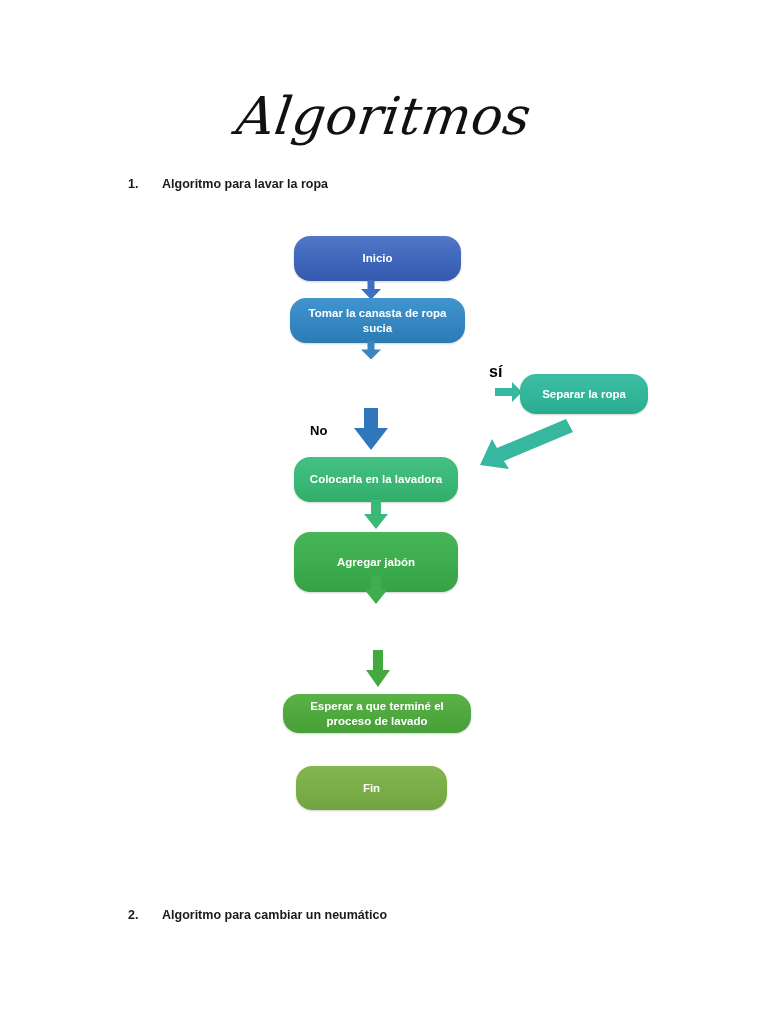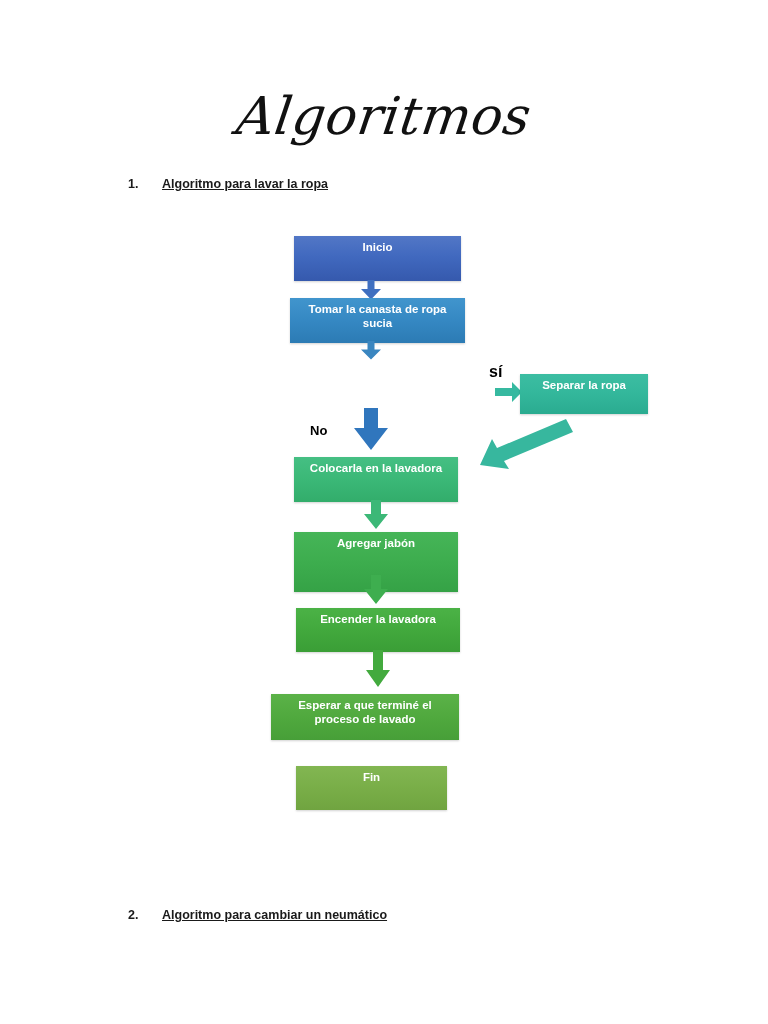--- a/index.html
+++ b/index.html
@@ -37,35 +37,34 @@
   }
 
   
   .list-item {
     position: absolute;
     font-family: "Liberation Sans", sans-serif;
     font-weight: bold;
     font-size: 12.5px;
     color: #1a1a1a;
     white-space: nowrap;
-    text-decoration: underline;
   }
   .list-item .num {
     display: inline-block;
     width: 34px;
   }
   .list-item-1 { left: 128px; top: 177px; }
   .list-item-2 { left: 128px; top: 908px; }
 
   
   .node {
     position: absolute;
-    border-radius: 0;
+    border-radius: 16px;
     display: flex;
-    align-items: flex-start;
+    align-items: center;
     justify-content: center;
     text-align: center;
     color: #ffffff;
     font-family: "Liberation Sans", sans-serif;
     font-weight: bold;
     font-size: 11.5px;
     line-height: 1.25;
     padding: 4px 4px;
     box-shadow: 0 1px 2px rgba(0,0,0,0.18);
   }
@@ -92,21 +91,21 @@
   }
   .node-jabon {
     left: 294px; top: 532px; width: 164px; height: 60px;
     background: linear-gradient(180deg, #46b558 0%, #3dad4e 50%, #35a246 100%);
   }
   .node-encender {
     left: 296px; top: 608px; width: 164px; height: 44px;
     background: linear-gradient(180deg, #4bb246 0%, #42a93d 50%, #3a9e36 100%);
   }
   .node-esperar {
-    left: 271px; top: 694px; width: 188px; height: 46px;
+    left: 283px; top: 694px; width: 188px; height: 39px;
     background: linear-gradient(180deg, #5bb248 0%, #50a93e 50%, #479f38 100%);
   }
   .node-fin {
     left: 296px; top: 766px; width: 151px; height: 44px;
     background: linear-gradient(180deg, #82b652 0%, #79ae48 50%, #70a440 100%);
   }
 
   
   .branch-label {
     position: absolute;
@@ -202,23 +201,20 @@
   <div class="node node-jabon">
     <span>Agregar jabón</span>
   </div>
 
   <div class="arrow arr-g2">
     <svg width="26" height="30" viewBox="0 0 26 30">
       <polygon points="8,0 18,0 18,14 25,14 13,29 1,14 8,14" fill="#3eae4f"></polygon>
     </svg>
   </div>
 
-  <div class="node node-encender">
-    <span>Encender la lavadora</span>
-  </div>
 
   <div class="arrow arr-g3">
     <svg width="26" height="38" viewBox="0 0 26 38">
       <polygon points="8,0 18,0 18,20 25,20 13,37 1,20 8,20" fill="#43aa3e"></polygon>
     </svg>
   </div>
 
   <div class="node node-esperar">
     <span>Esperar a que terminé el proceso de lavado</span>
   </div>

